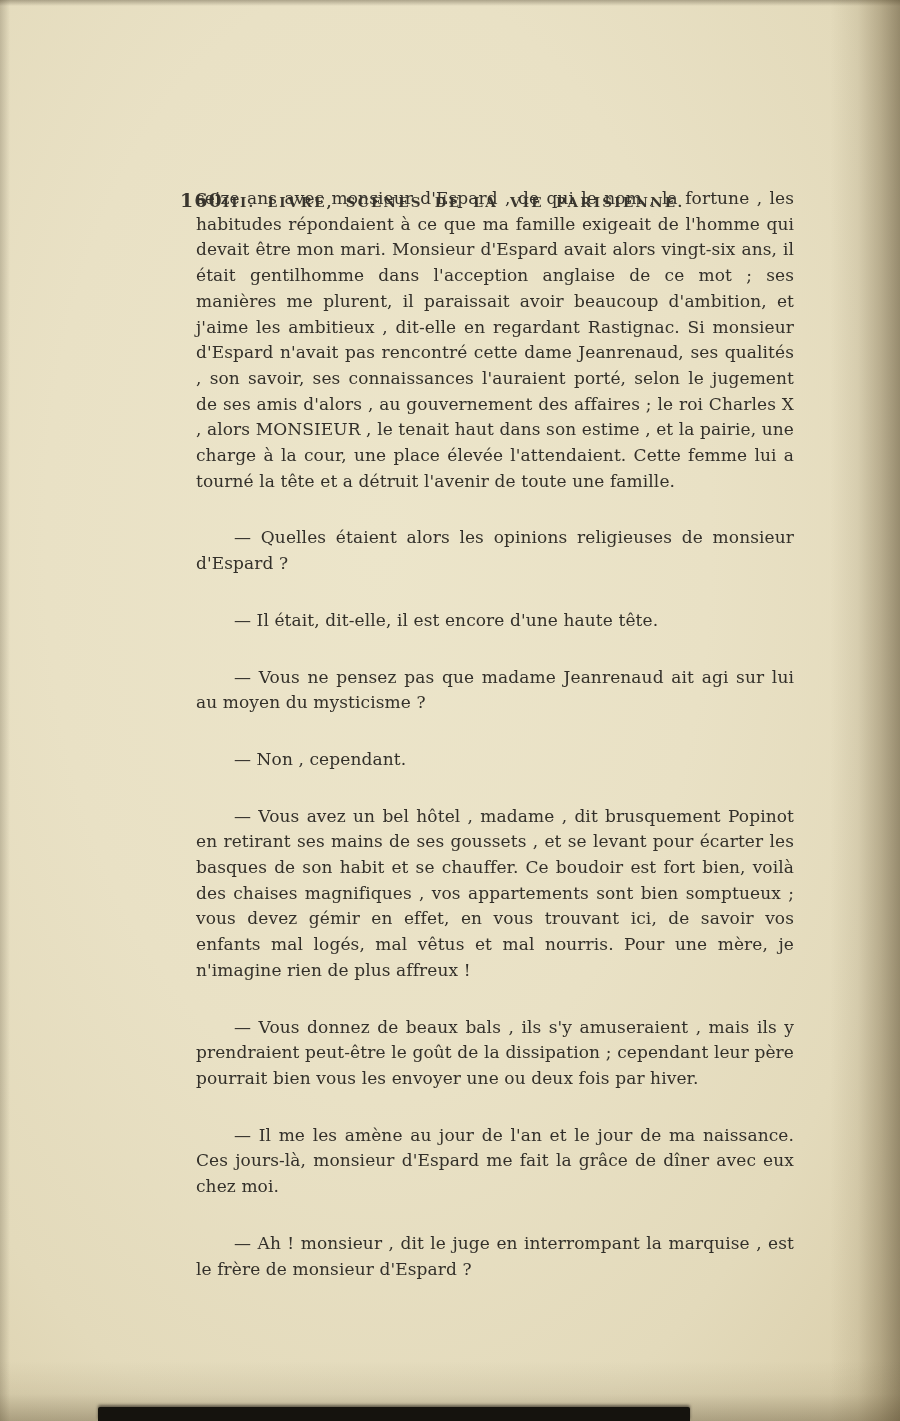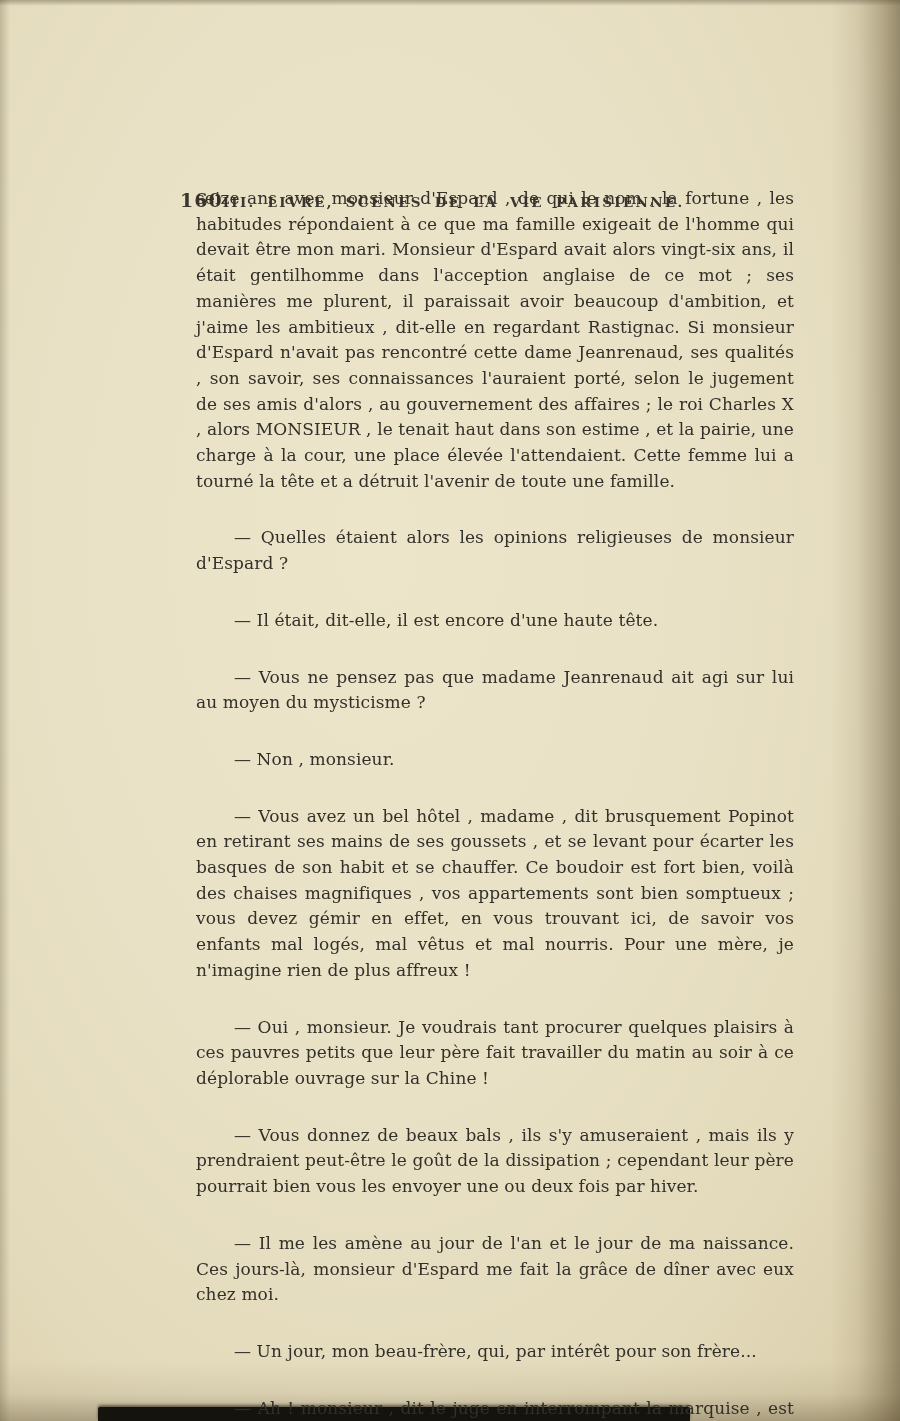--- a/index.html
+++ b/index.html
@@ -108,22 +108,20 @@
   <div class="header">
     <span class="pagenum">160</span>
     <span class="running-title">III. LIVRE, SCÈNES DE LA VIE PARISIENNE.</span>
   </div>
 
   <div class="text-block">
       <p class="para">seize ans avec monsieur d'Espard , de qui le nom , la fortune , les habitudes répondaient à ce que ma famille exigeait de l'homme qui devait être mon mari. Monsieur d'Espard avait alors vingt-six ans, il était gentilhomme dans l'acception anglaise de ce mot ; ses manières me plurent, il paraissait avoir beaucoup d'ambition, et j'aime les ambitieux , dit-elle en regardant Rastignac. Si monsieur d'Espard n'avait pas rencontré cette dame Jeanrenaud, ses qualités , son savoir, ses connaissances l'auraient porté, selon le jugement de ses amis d'alors , au gouvernement des affaires ; le roi Charles X , alors MONSIEUR , le tenait haut dans son estime , et la pairie, une charge à la cour, une place élevée l'attendaient. Cette femme lui a tourné la tête et a détruit l'avenir de toute une famille.</p>
       <p class="para indent">— Quelles étaient alors les opinions religieuses de monsieur d'Espard ?</p>
       <p class="para indent">— Il était, dit-elle, il est encore d'une haute tête.</p>
       <p class="para indent">— Vous ne pensez pas que madame Jeanrenaud ait agi sur lui au moyen du mysticisme ?</p>
-      <p class="para indent">— Non , monsieur.</p>
+      <p class="para indent">— Non , cependant.</p>
       <p class="para indent">— Vous avez un bel hôtel , madame , dit brusquement Popinot en retirant ses mains de ses goussets , et se levant pour écarter les basques de son habit et se chauffer. Ce boudoir est fort bien, voilà des chaises magnifiques , vos appartements sont bien somptueux ; vous devez gémir en effet, en vous trouvant ici, de savoir vos enfants mal logés, mal vêtus et mal nourris. Pour une mère, je n'imagine rien de plus affreux !</p>
-      <p class="para indent">— Oui , monsieur. Je voudrais tant procurer quelques plaisirs à ces pauvres petits que leur père fait travailler du matin au soir à ce déplorable ouvrage sur la Chine !</p>
       <p class="para indent">— Vous donnez de beaux bals , ils s'y amuseraient , mais ils y prendraient peut-être le goût de la dissipation ; cependant leur père pourrait bien vous les envoyer une ou deux fois par hiver.</p>
       <p class="para indent">— Il me les amène au jour de l'an et le jour de ma naissance. Ces jours-là, monsieur d'Espard me fait la grâce de dîner avec eux chez moi.</p>
-      <p class="para indent">— Un jour, mon beau-frère, qui, par intérêt pour son frère...</p>
       <p class="para indent">— Ah ! monsieur , dit le juge en interrompant la marquise , est le frère de monsieur d'Espard ?</p>
     </div>
 
 </div>
 
 </body></html>

